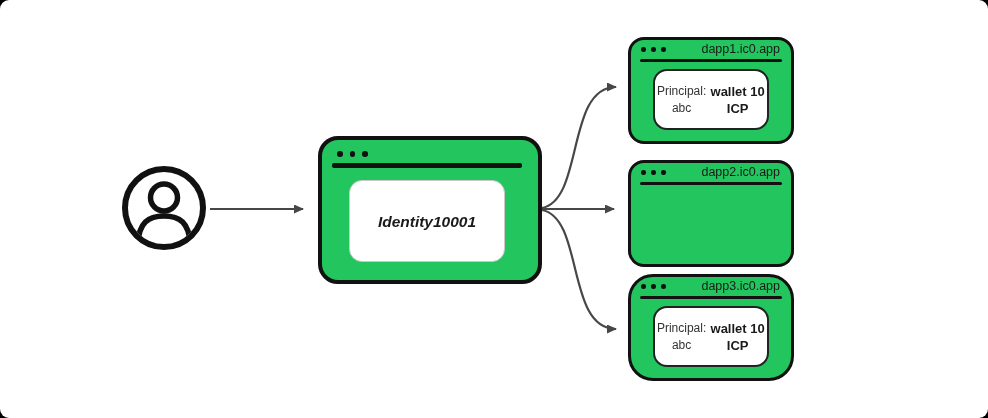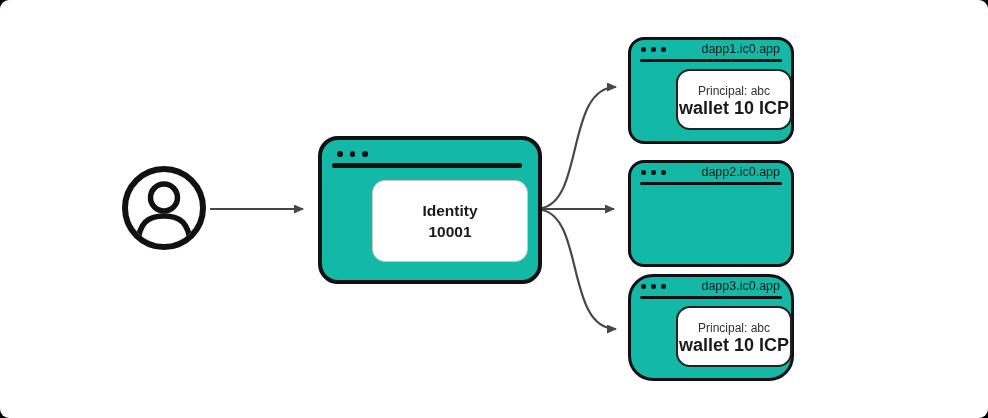--- a/index.html
+++ b/index.html
@@ -16,24 +16,24 @@
     border-radius:9px;overflow:hidden;
   }
   .arrows{position:absolute;left:0;top:0;width:988px;height:418px;pointer-events:none;}
   .arrows path.link{fill:none;stroke:var(--arrow);stroke-width:2.2;}
   .arrowhead{fill:var(--arrow);}
 
   .person{position:absolute;left:122px;top:166px;width:84px;height:84px;}
   .person svg{display:block;width:84px;height:84px;}
   .person .ln{fill:none;stroke:var(--stroke);}
 
-  .win{position:absolute;background:#14b8a6;box-sizing:border-box;}
+  .win{position:absolute;background:#22c55e;box-sizing:border-box;}
   .win-main{
     left:318px;top:136px;width:224px;height:148px;
-    border:4.5px solid var(--stroke);border-radius:20px;
+    border:4.5px solid var(--stroke);border-radius:20px;font-style:italic;
   }
   .win-dapp{
     left:628px;width:166px;height:107px;
     border:3px solid var(--stroke);border-radius:16px;
   }
   .dapp1{top:37px;} .dapp2{top:160px;} .dapp3{top:274px;border-radius:25px;}
 
   .dots{position:absolute;display:flex;align-items:center;}
   .dots i{display:block;border-radius:50%;background:var(--stroke);}
   .win-main .dots{left:15px;top:11px;gap:7px;}
@@ -44,34 +44,34 @@
   .addr-bar{position:absolute;background:var(--stroke);border-radius:2px;}
   .win-main .addr-bar{left:10px;right:16px;top:23px;height:4.5px;}
   .win-dapp .addr-bar{left:9px;right:9px;top:19px;height:3px;}
 
   .dapp-url{
     position:absolute;right:11px;top:2px;font-size:12.5px;line-height:15px;
     color:var(--text-primary);white-space:nowrap;
   }
 
   .inner-box{
-    position:absolute;box-sizing:border-box;display:flex;flex-direction:column;
-    align-items:center;justify-content:center;text-align:center;background:#fff;margin-left:23px;
+    position:absolute;box-sizing:border-box;display:flex;flex-direction:row;
+    align-items:center;justify-content:center;text-align:center;background:#fff;
   }
   .win-main .inner-box{
     left:27px;top:40px;width:156px;height:82px;
     border:1px solid var(--light-border);border-radius:13px;
   }
   .win-dapp .inner-box{
     left:22px;top:29px;width:116px;height:61px;
     border:2.5px solid #222;border-radius:14px;
   }
   .identity-line{font-size:15.5px;font-weight:bold;line-height:21px;color:var(--text-primary);}
   .principal-line{font-size:12px;line-height:17px;color:var(--text-secondary);}
-  .wallet-line{font-size:18px;font-weight:bold;line-height:17px;color:var(--text-primary);}
+  .wallet-line{font-size:13px;font-weight:bold;line-height:17px;color:var(--text-primary);}
 </style>
 </head>
 <body>
 
 <div class="page">
 
   <svg class="arrows">
     <defs>
       <marker id="ah" markerWidth="11" markerHeight="10" refX="9" refY="4.5" orient="auto" markerUnits="userSpaceOnUse">
         <path class="arrowhead" d="M0,0 L10,4.5 L0,9 Z"></path>

